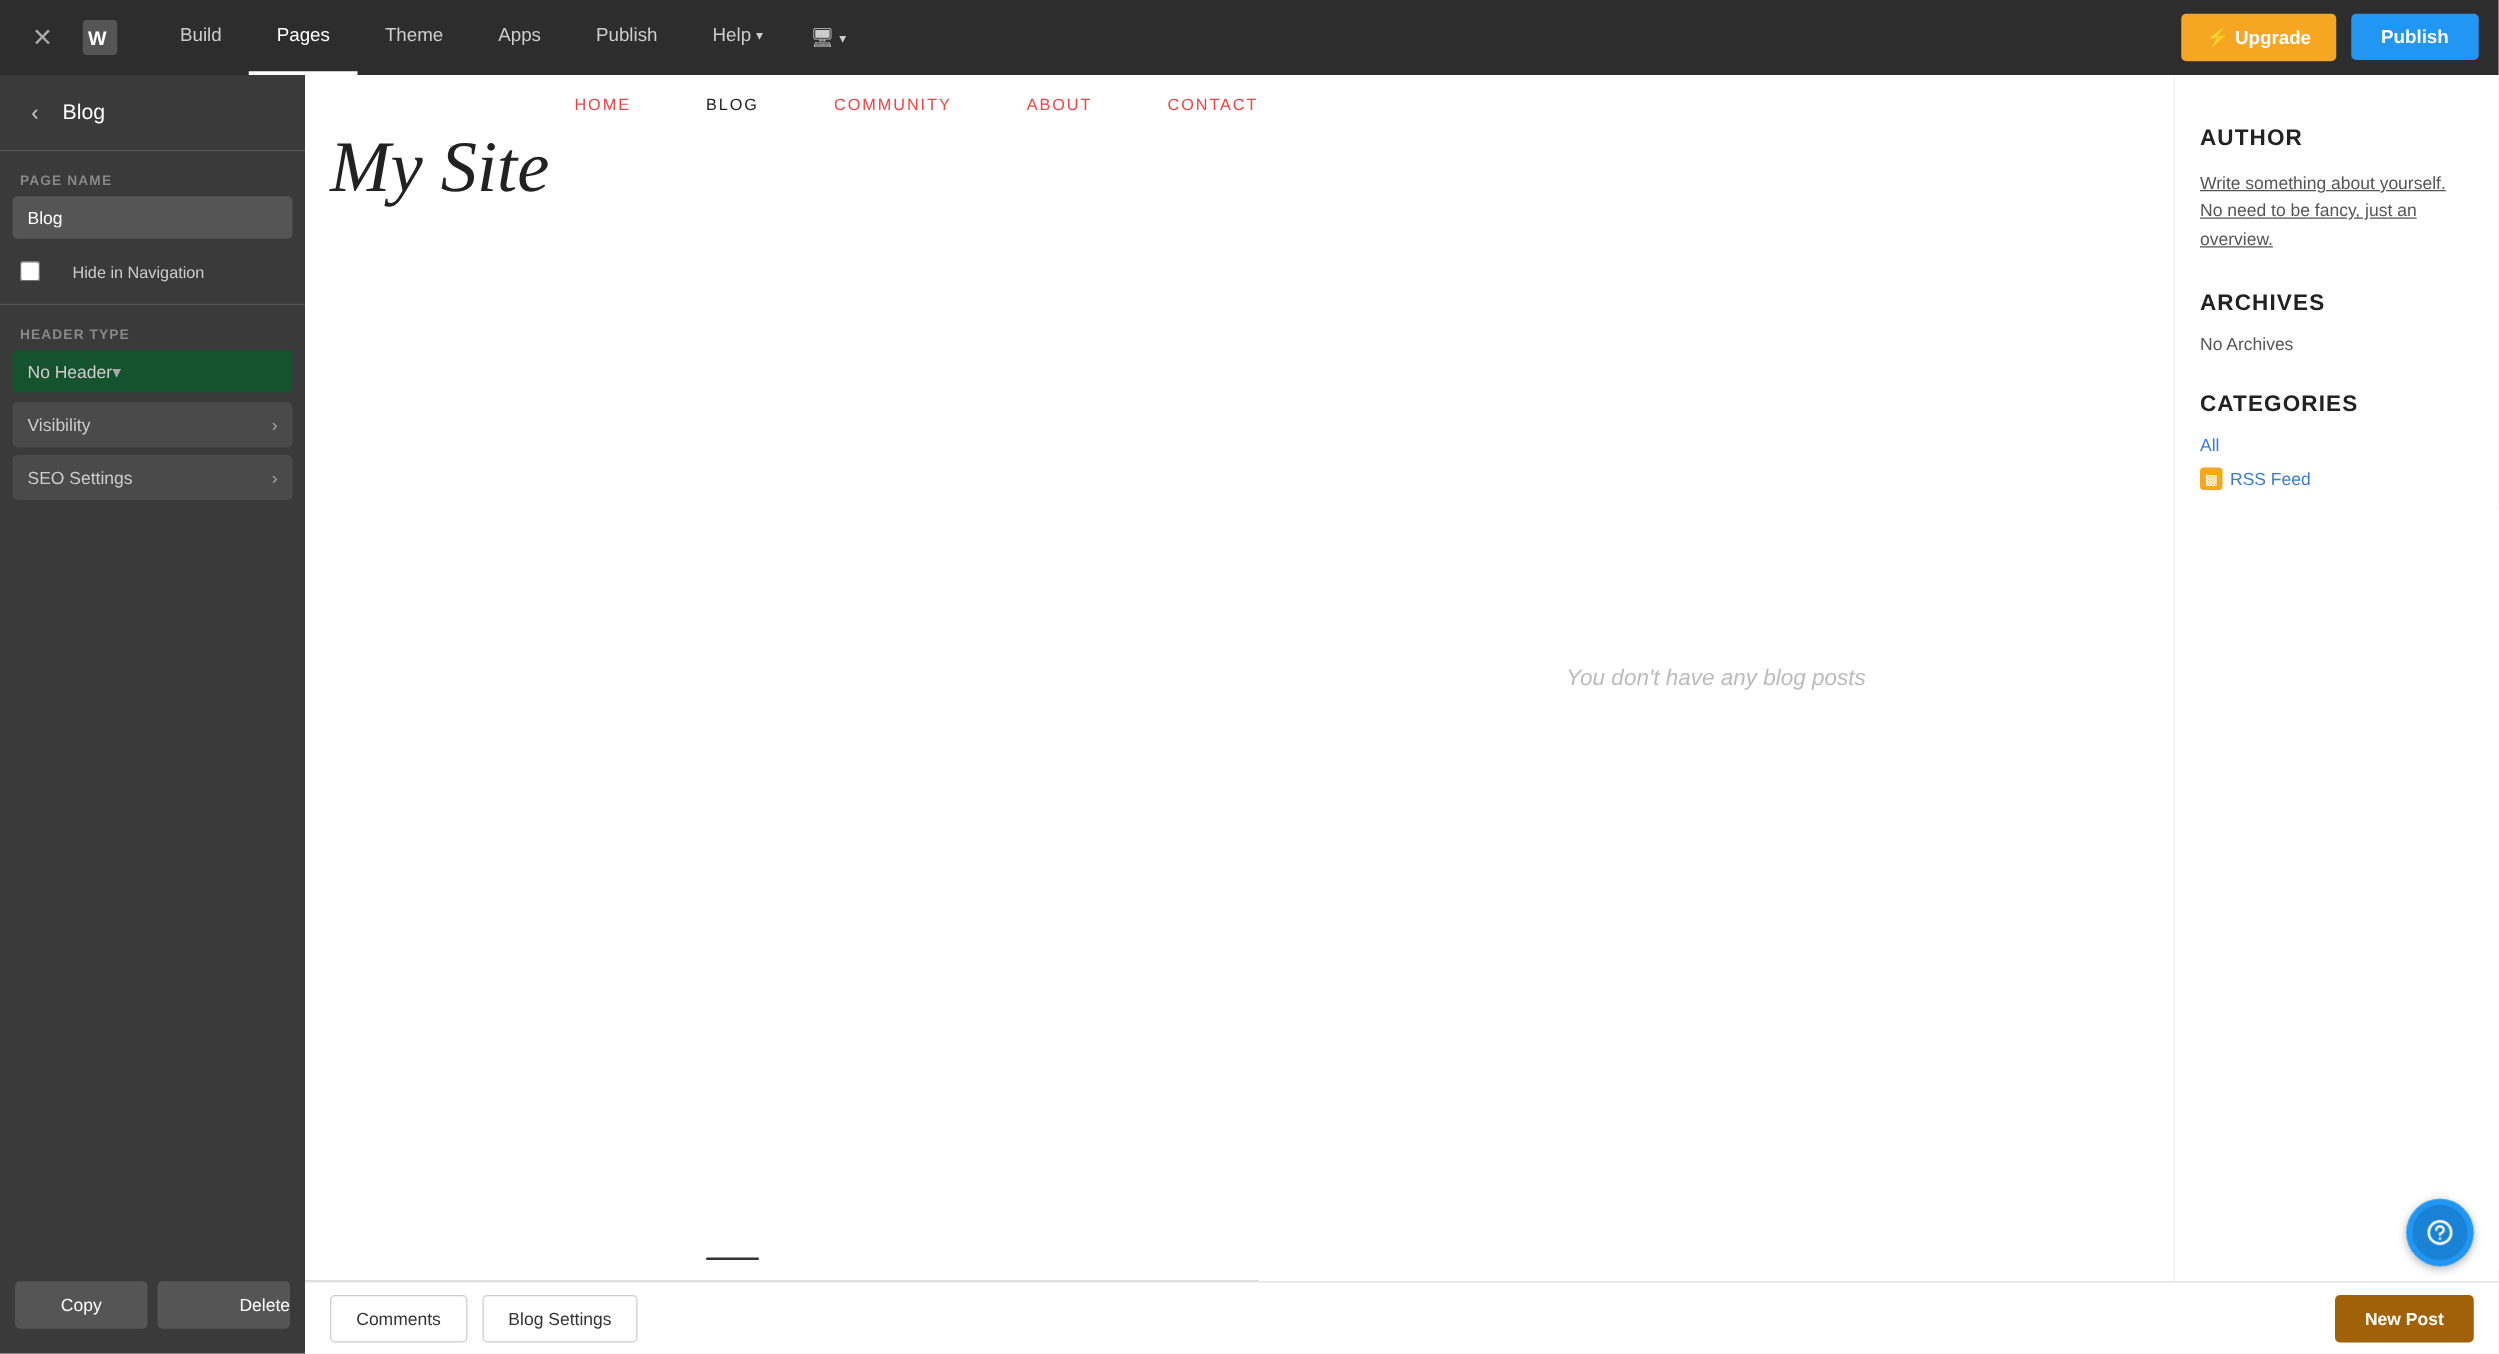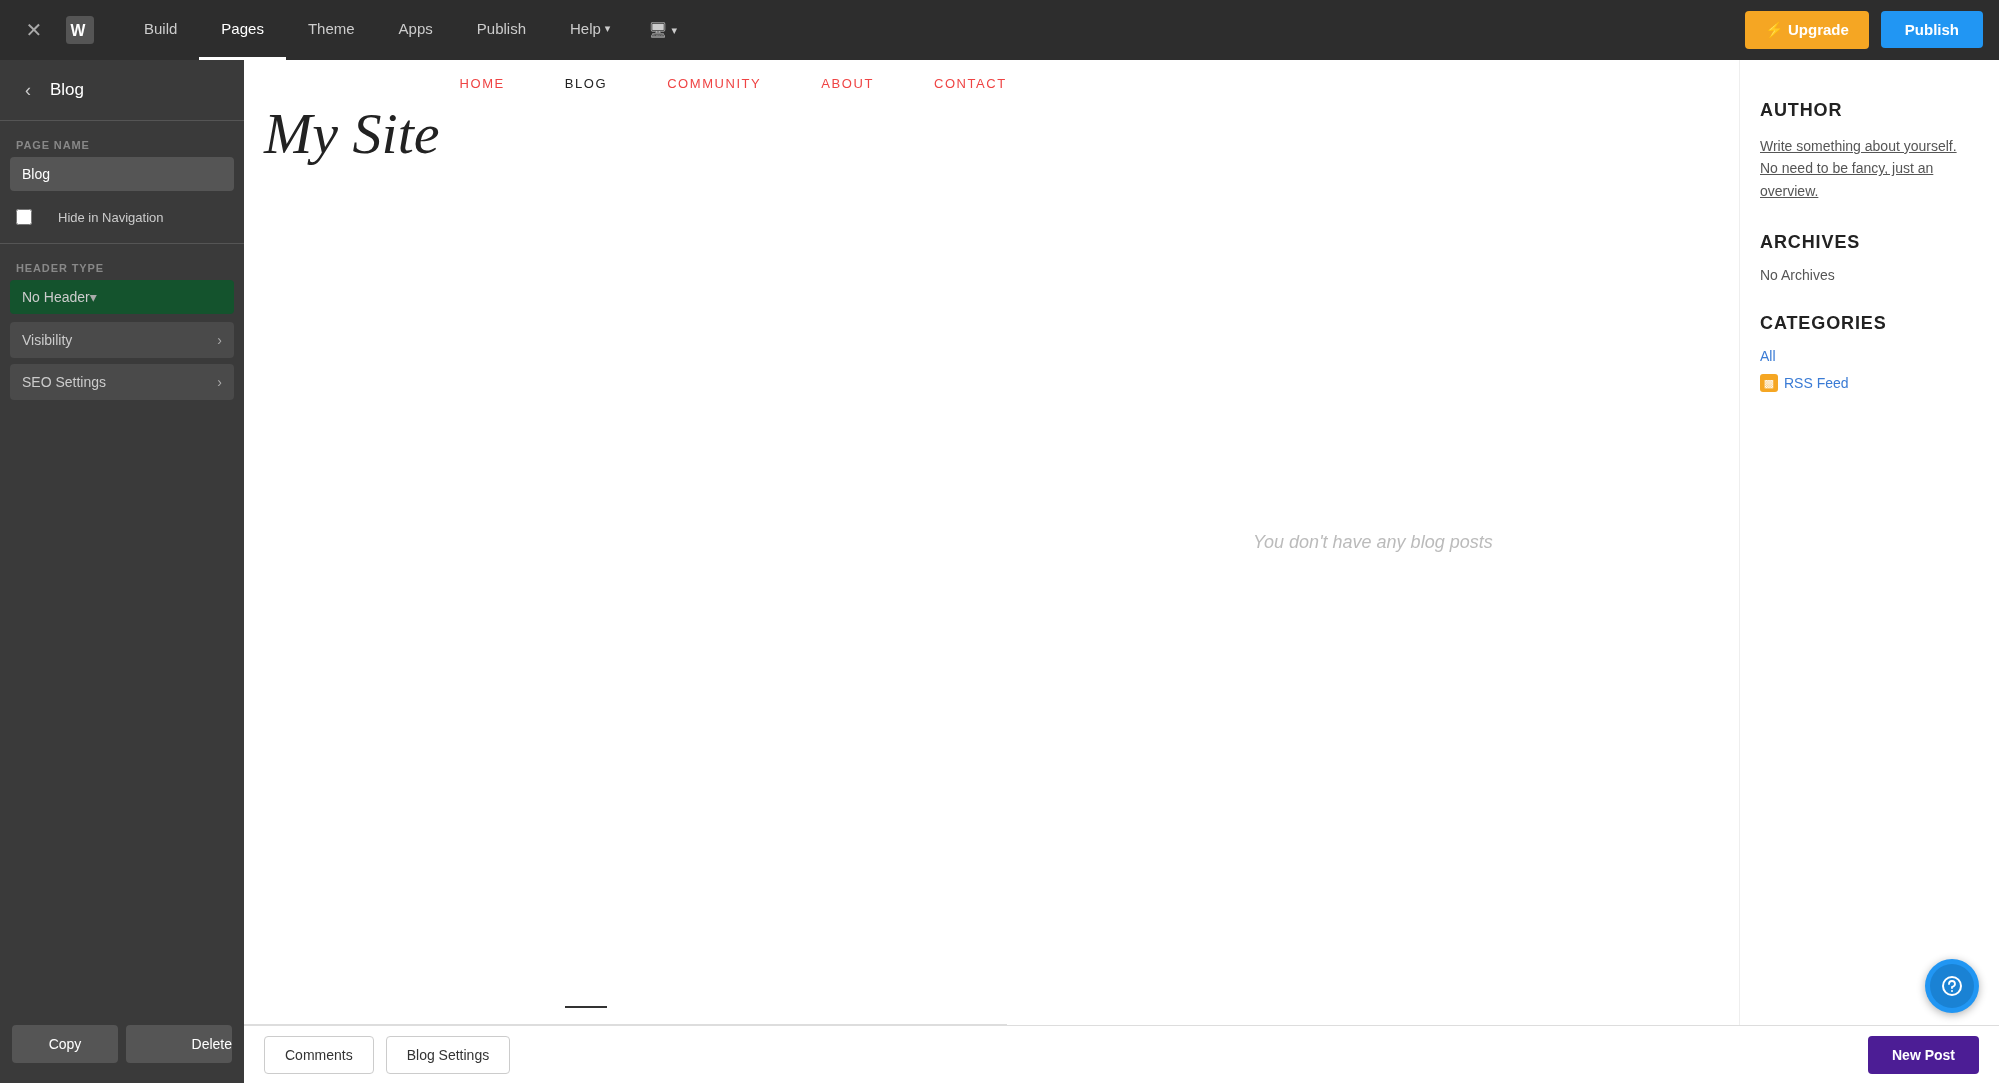--- a/index.html
+++ b/index.html
@@ -309,21 +309,21 @@
       border: 1px solid #ccc;
       background: #fff;
       border-radius: 4px;
       padding: 10px 20px;
       font-size: 14px;
       color: #333;
       cursor: pointer;
     }
     .btn-new-post {
       margin-left: auto;
-      background: #4c1d95;
+      background: #a16207;
       color: #fff;
       border: none;
       border-radius: 4px;
       padding: 11px 24px;
       font-size: 14px;
       font-weight: 600;
       cursor: pointer;
     }
 
     

